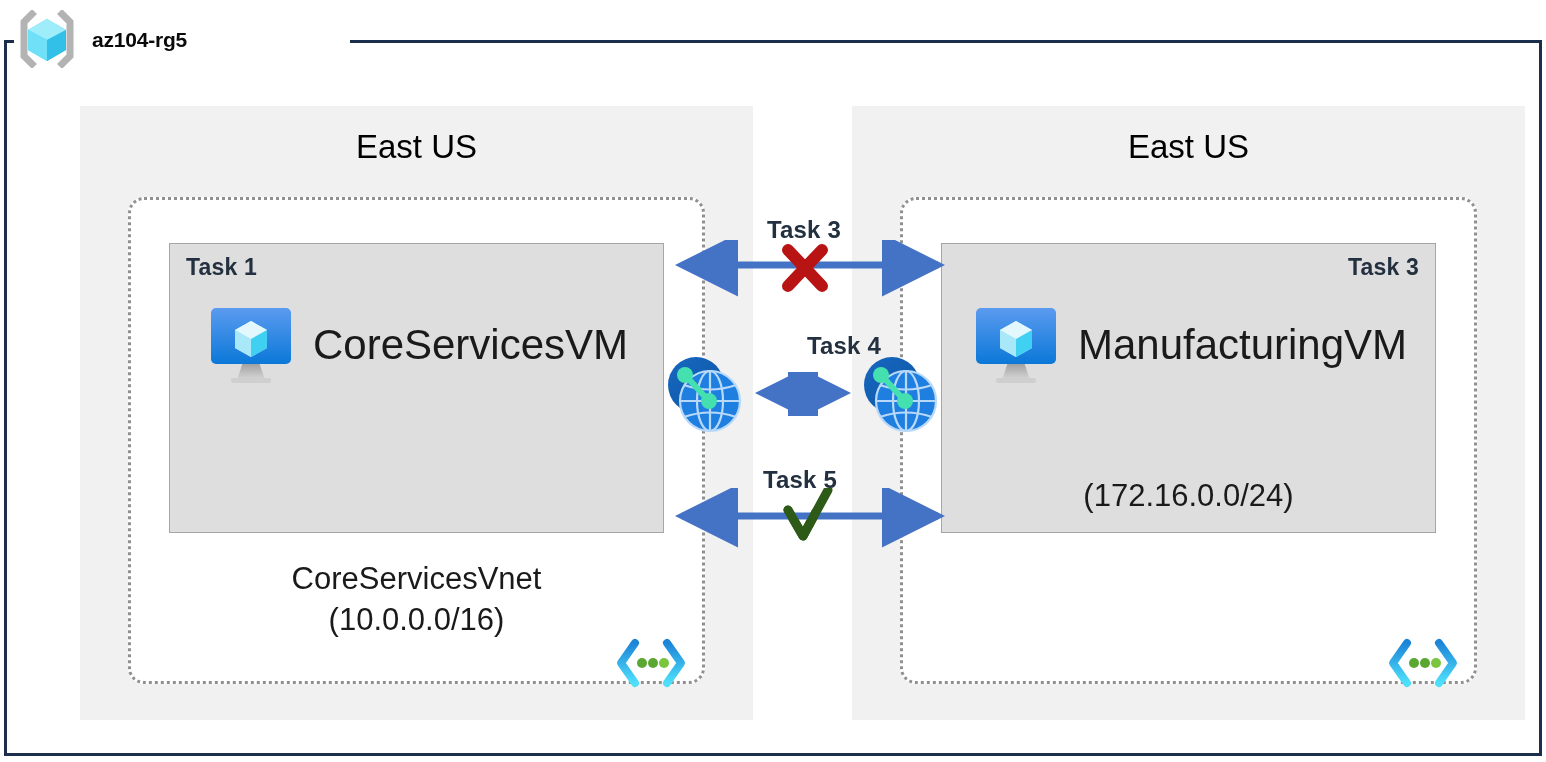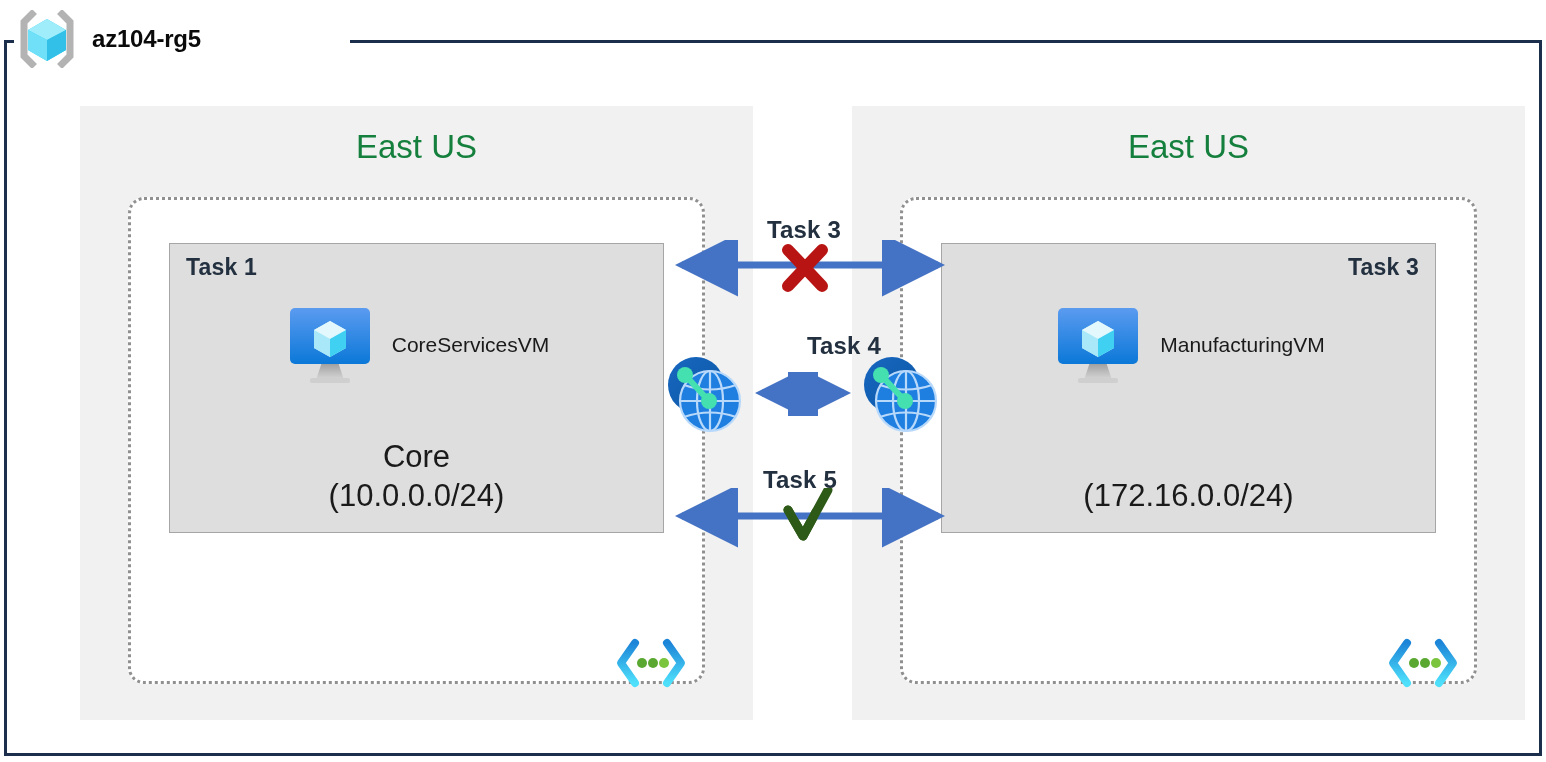--- a/index.html
+++ b/index.html
@@ -31,21 +31,21 @@
   
   .rg-header {
     position: absolute;
     left: 14px; top: 8px;
     height: 62px;
     display: flex; align-items: center; gap: 12px;
     z-index: 6;
   }
   .rg-icon { position: relative; width: 66px; height: 58px; }
   .rg-title {
-    font-size: 24px; font-weight: bold; color: #0a0a0a;
+    font-size: 21px; font-weight: bold; color: #0a0a0a;
     letter-spacing: -0.2px; line-height: 1;
     white-space: nowrap;
   }
   .rg-rule {
     position: absolute;
     left: 350px; top: 40px;
     width: 1190px; height: 3px;
     background: #1b2e4b;
     z-index: 5;
   }
@@ -54,21 +54,21 @@
   .region {
     position: absolute;
     top: 106px; height: 614px;
     background: #f1f1f1;
   }
   .region.left  { left: 80px;  width: 673px; }
   .region.right { left: 852px; width: 673px; }
   .region-label {
     position: absolute; top: 22px; left: 0; width: 100%;
     text-align: center;
-    font-size: 33px; color: #15803d;
+    font-size: 33px; color: #000000;
     font-family: "Liberation Sans", sans-serif;
   }
 
   
   .vnet {
     position: absolute;
     top: 91px; height: 487px;
     left: 48px; right: 48px;
     background: #ffffff;
     border: 3px dotted #909090;
@@ -100,21 +100,21 @@
     text-align: center;
   }
   .task-tag.tl { left: 16px; }
   .task-tag.tr { right: 16px; }
 
   .vm-row {
     position: absolute; left: 0; right: 0; top: 60px;
     display: flex; align-items: center; justify-content: center; gap: 16px;
   }
   .vm-icon { width: 92px; height: 82px; position: relative; }
-  .vm-name { font-size: 21px; color: #1a1a1a; white-space: nowrap; }
+  .vm-name { font-size: 42px; color: #1a1a1a; white-space: nowrap; }
 
   .subnet-cidr {
     position: absolute; left: 0; right: 0; bottom: 16px;
     text-align: center; font-size: 31px; color: #1a1a1a; line-height: 1.28;
   }
 
   
   .conn-layer { position: absolute; inset: 0; z-index: 3; pointer-events: none; }
   .conn-label {
     position: absolute;
@@ -174,26 +174,26 @@
               <rect x="26" y="74" width="40" height="5" rx="2" fill="#cfcfcf"></rect>
               <rect x="6" y="4" width="80" height="56" rx="5" fill="url(#mongrad1)"></rect>
               <polygon points="46,17 62,26 62,44 46,53 30,44 30,26" fill="#c9f0fb"></polygon>
               <polygon points="46,17 62,26 46,35 30,26" fill="#e3f8fd"></polygon>
               <polygon points="46,35 62,26 62,44 46,53" fill="#3fd0f2"></polygon>
               <polygon points="46,35 30,26 30,44 46,53" fill="#a8e8f8"></polygon>
             </svg>
           </div>
           <div class="vm-name">CoreServicesVM</div>
         </div>
-        <div class="subnet-cidr">
-          <div>Core</div>
-          <div>(10.0.0.0/24)</div>
-        </div>
-      </div>
-
+      </div>
+
+      <div class="vnet-label">
+        <div>CoreServicesVnet</div>
+        <div>(10.0.0.0/16)</div>
+      </div>
 
       <div class="vnet-icon">
         <svg viewBox="0 0 74 52" width="74" height="52">
           <defs>
             <linearGradient id="vgradA" x1="0" y1="0" x2="0" y2="1">
               <stop offset="0%" stop-color="#1d85d8"></stop>
               <stop offset="100%" stop-color="#4ee0fb"></stop>
             </linearGradient>
           </defs>
           <path d="M21 6 L7 26 L21 46" fill="none" stroke="url(#vgradA)" stroke-width="8" stroke-linecap="round" stroke-linejoin="round"></path>

